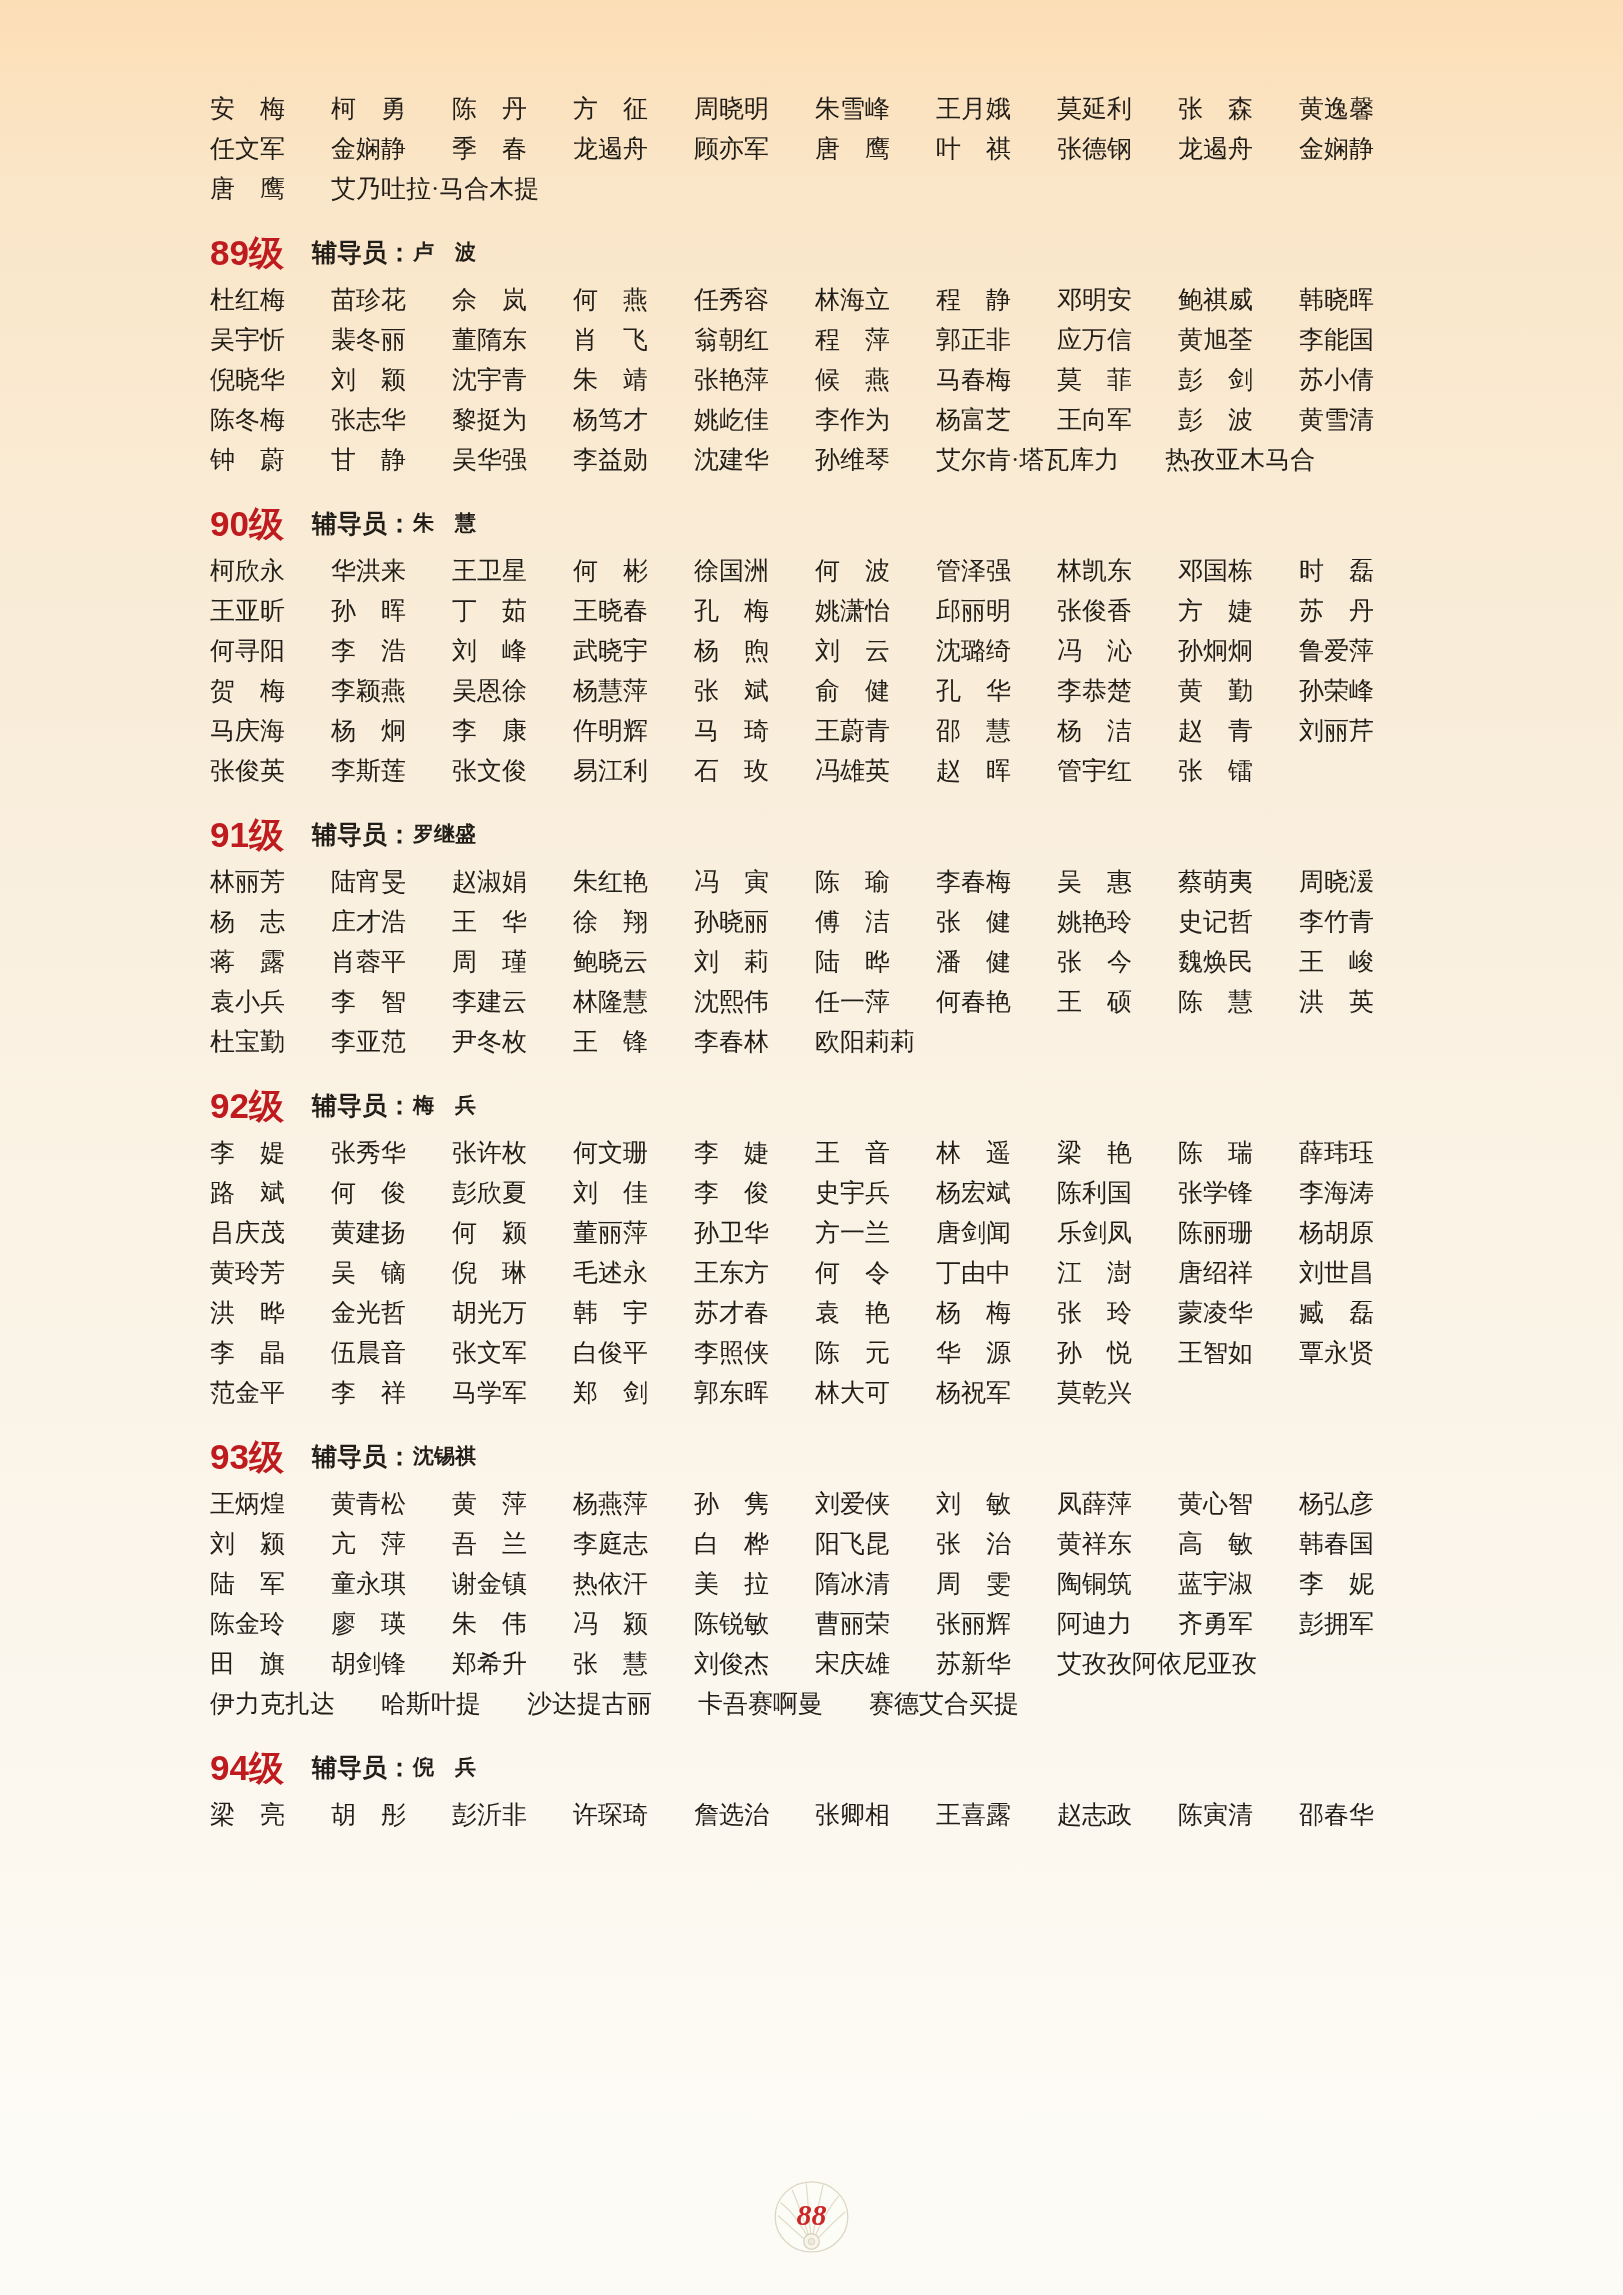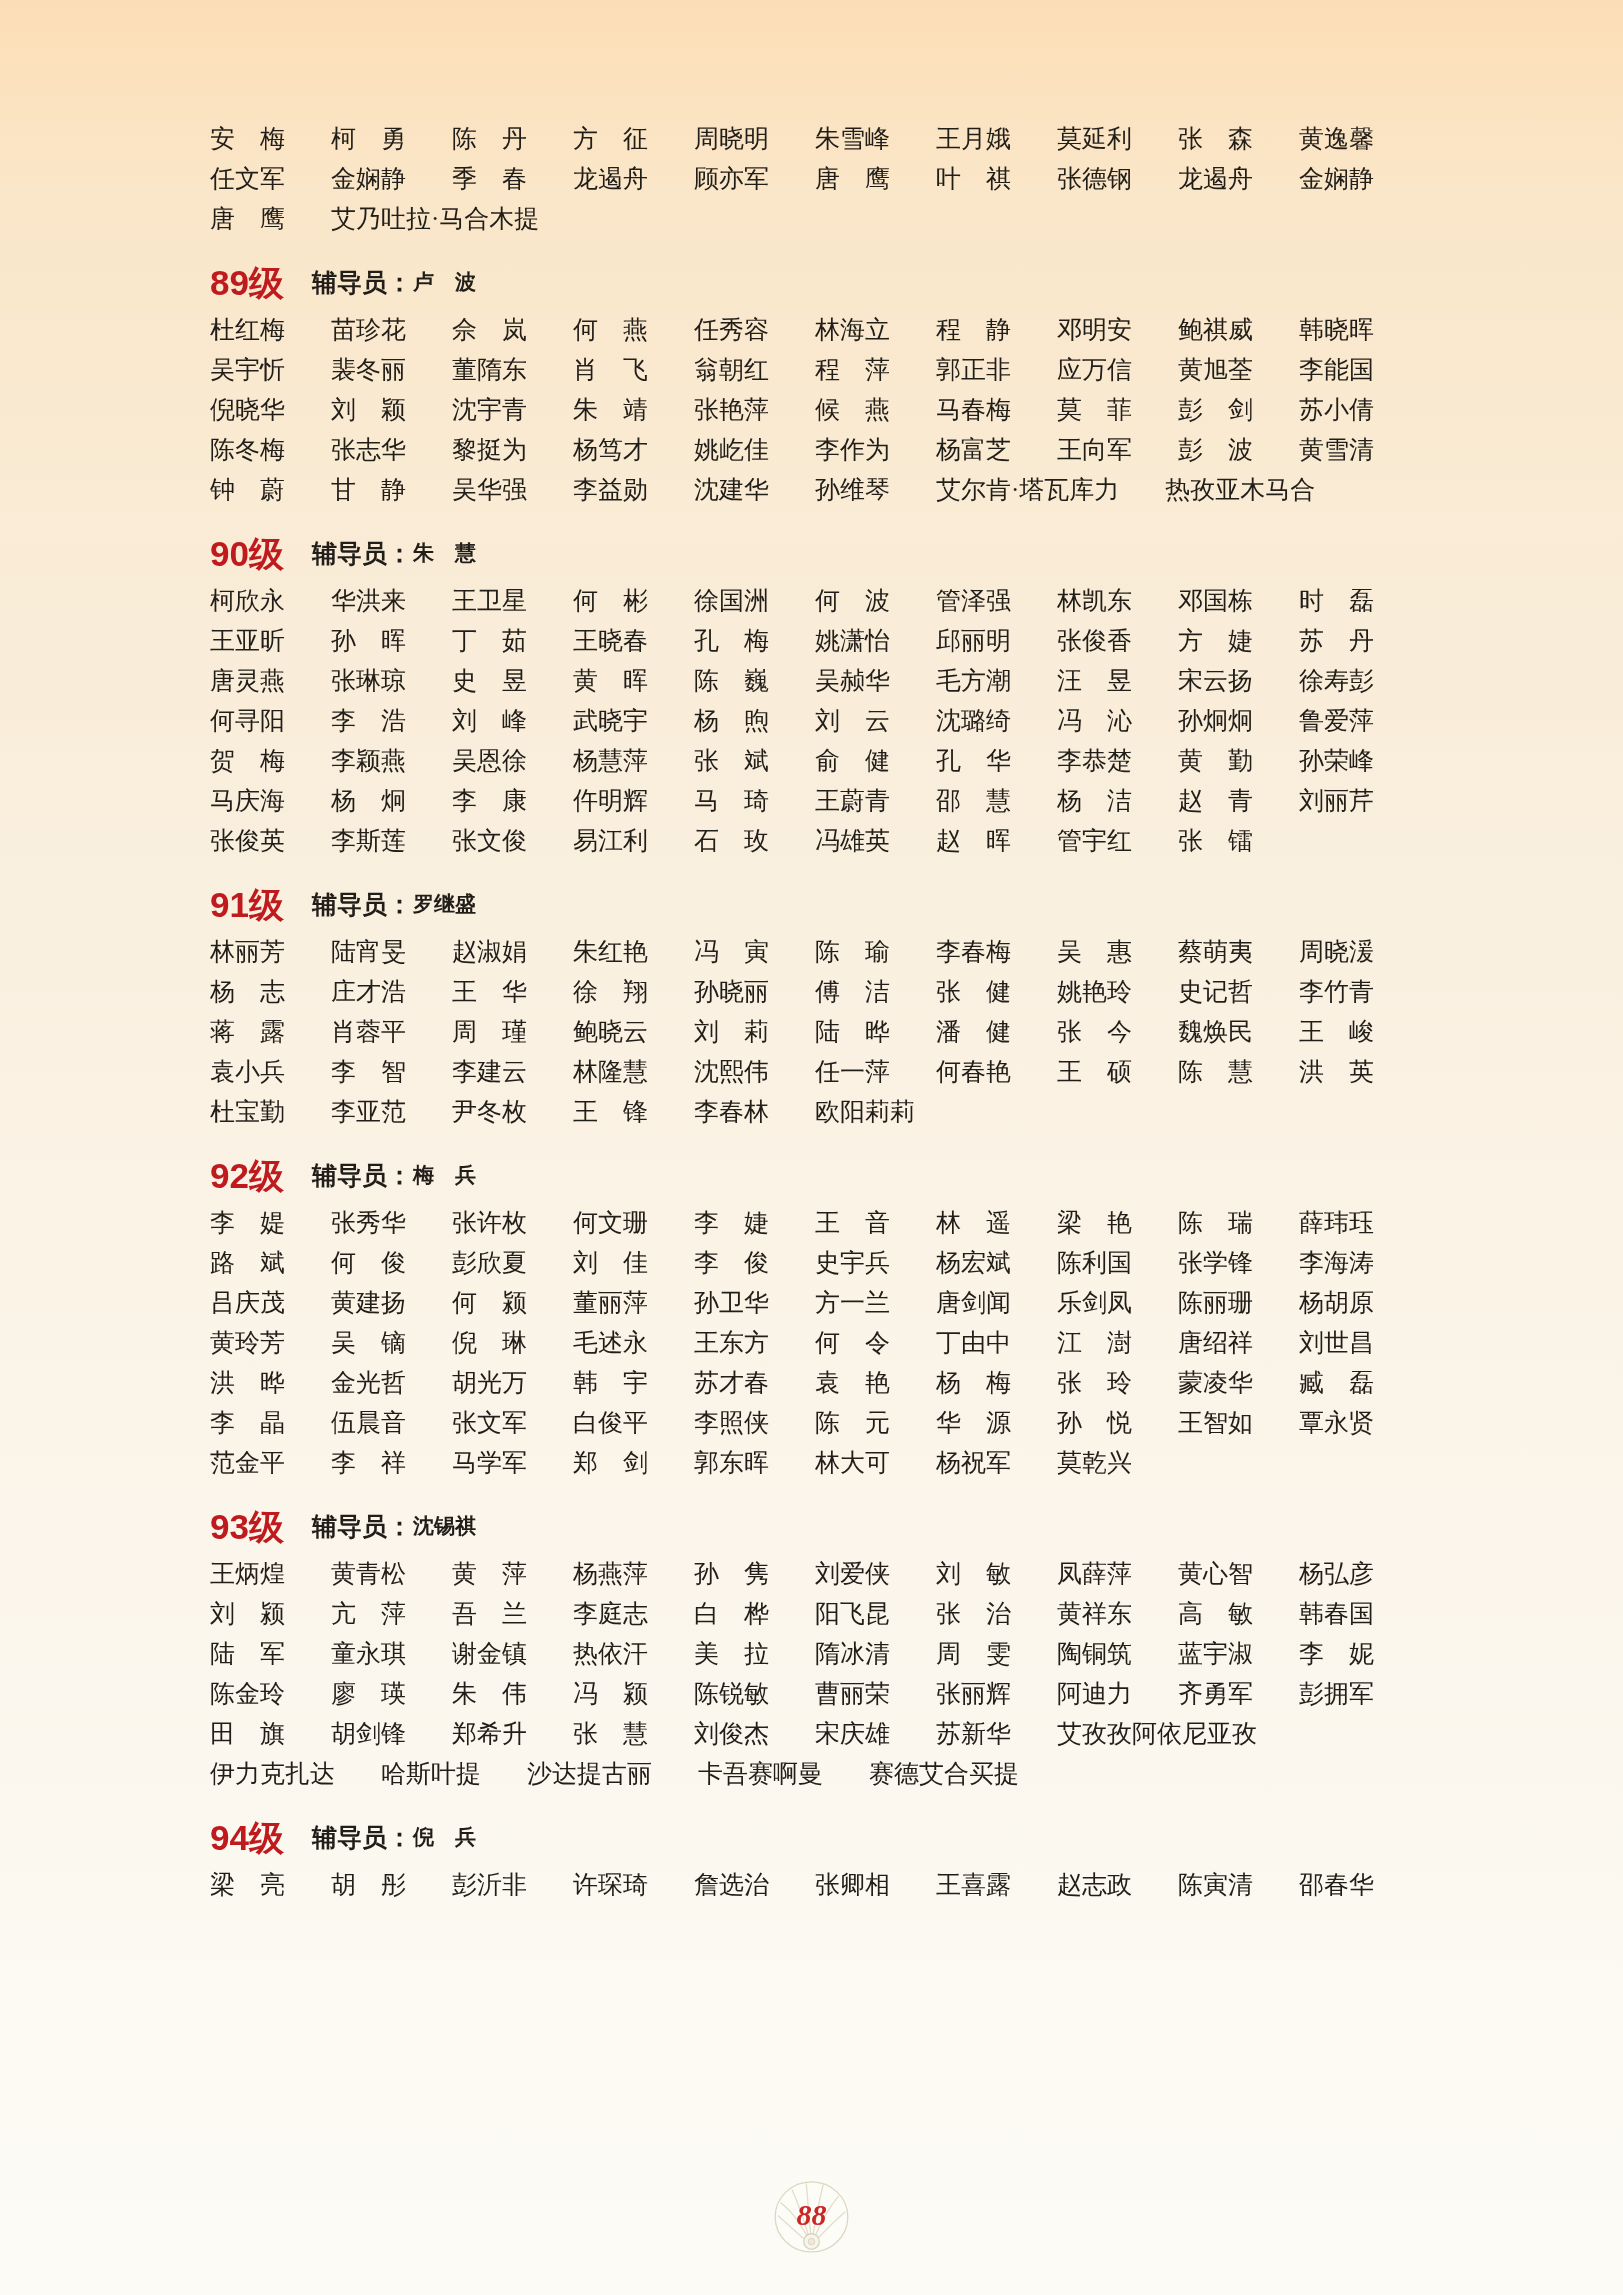--- a/index.html
+++ b/index.html
@@ -11,21 +11,21 @@
     background:linear-gradient(180deg,
       #fcdeb6 0%, #fae6c8 8%, #f9ecd7 25%,
       #faf1e2 45%, #fbf6ec 70%, #fcfaf3 90%, #fcfbf6 100%);
     font-family:"Liberation Serif","DejaVu Serif",serif;
     color:var(--text,#211d18);
   }
   .content{
     position:absolute;
     top:0;left:210px;
     width:1213px;
-    padding-top:118px;
+    padding-top:88px;
   }
   .name-row{
     display:flex;
     height:40px;
     align-items:center;
   }
   .name{
     display:inline-block;
     min-width:74px;
     margin-right:46px;
@@ -204,32 +204,20 @@
             <span class="name">王亚昕</span>
             <span class="name">孙　晖</span>
             <span class="name">丁　茹</span>
             <span class="name">王晓春</span>
             <span class="name">孔　梅</span>
             <span class="name">姚潇怡</span>
             <span class="name">邱丽明</span>
             <span class="name">张俊香</span>
             <span class="name">方　婕</span>
             <span class="name">苏　丹</span>
-          </div>
-          <div class="name-row">
-            <span class="name">唐灵燕</span>
-            <span class="name">张琳琼</span>
-            <span class="name">史　昱</span>
-            <span class="name">黄　晖</span>
-            <span class="name">陈　巍</span>
-            <span class="name">吴赪华</span>
-            <span class="name">毛方潮</span>
-            <span class="name">汪　昱</span>
-            <span class="name">宋云扬</span>
-            <span class="name">徐寿彭</span>
           </div>
           <div class="name-row">
             <span class="name">何寻阳</span>
             <span class="name">李　浩</span>
             <span class="name">刘　峰</span>
             <span class="name">武晓宇</span>
             <span class="name">杨　煦</span>
             <span class="name">刘　云</span>
             <span class="name">沈璐绮</span>
             <span class="name">冯　沁</span>

